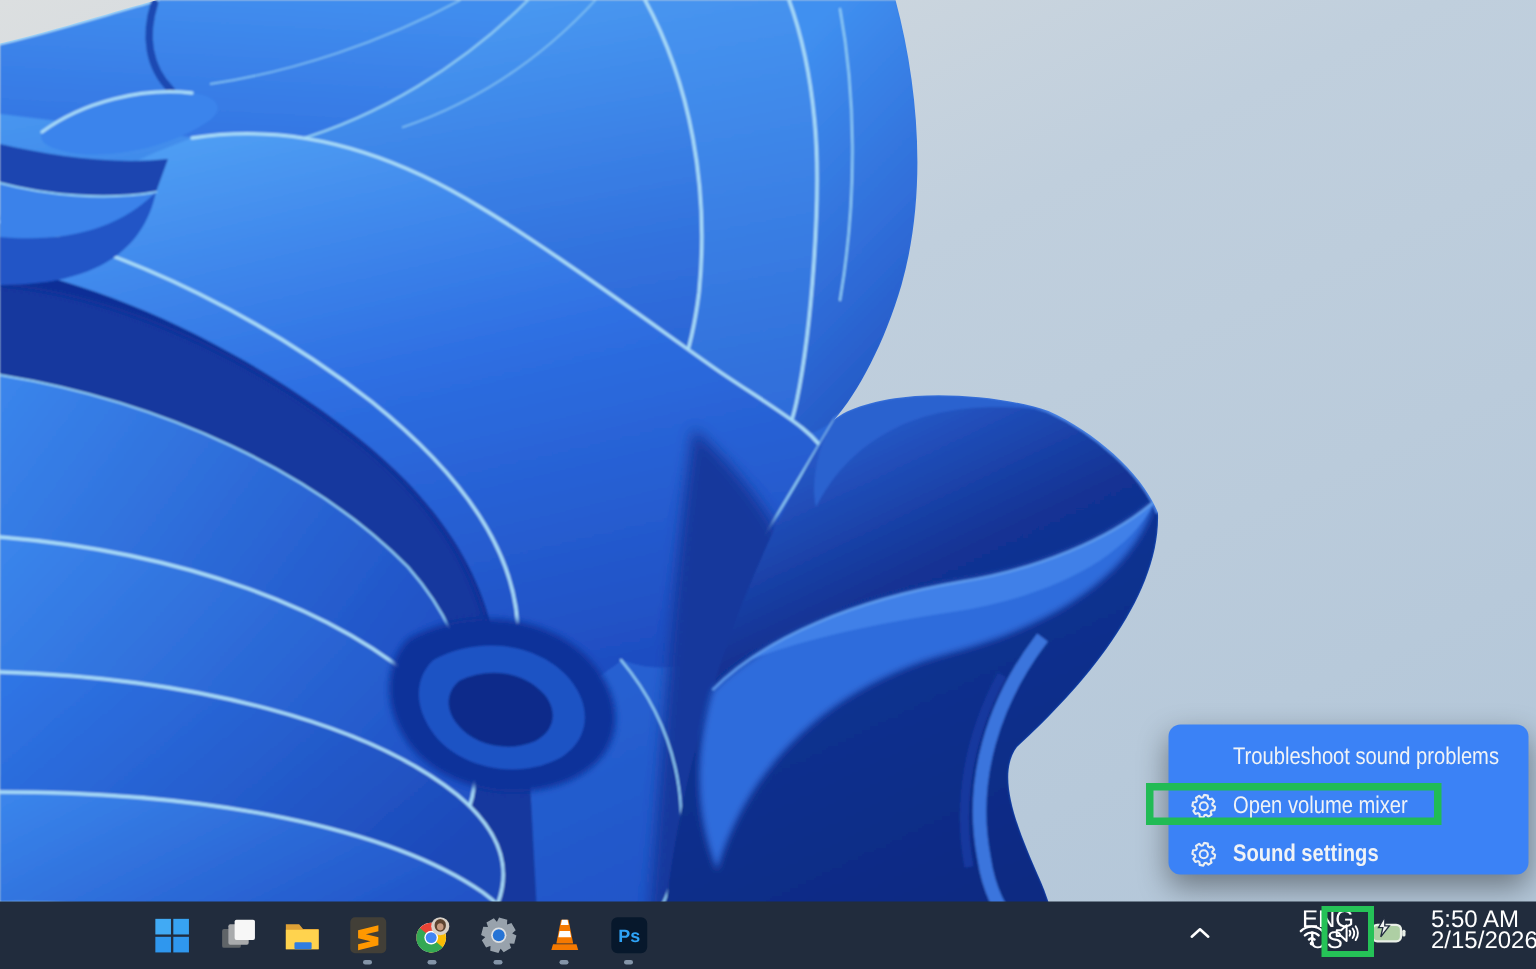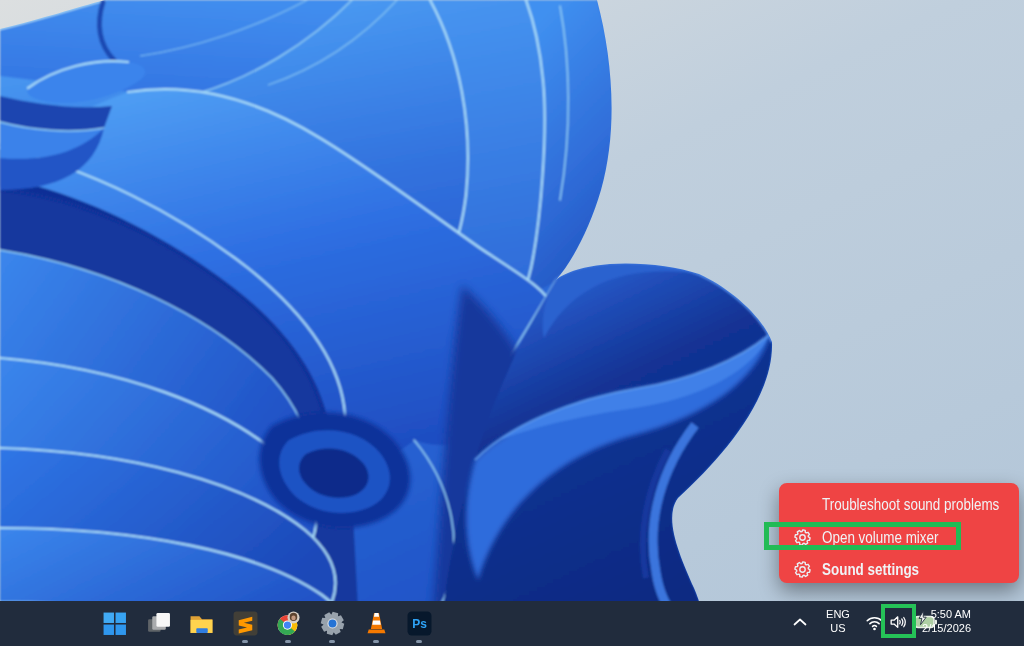--- a/index.html
+++ b/index.html
@@ -1,34 +1,34 @@
 <!DOCTYPE html>
 <html><head>
 <meta charset="utf-8">
 <style>
   html,body{margin:0;padding:0;width:1024px;height:646px;overflow:hidden;
     font-family:"Liberation Sans", sans-serif;}
   #stage{position:relative;width:1024px;height:646px;background:#c2d2e0;}
   #wall{position:absolute;left:0;top:0;}
   #menu{position:absolute;left:779px;top:483px;width:240px;height:100px;
-    background:#ef4444;border-radius:8px;
+    background:#3b82f6;border-radius:8px;
     box-shadow:0 8px 20px rgba(0,0,0,.4);color:#f0f3f6;font-size:16px;z-index:4;}
   .mi{position:absolute;left:0;width:100%;height:31px;display:flex;align-items:center;}
   .mi svg{position:absolute;left:15px;width:17px;height:17px;}
   .mi .txt{margin-left:43px;white-space:nowrap;display:inline-block;transform:scaleX(0.84);transform-origin:0 50%;}
   #greenMenu{position:absolute;left:764px;top:522px;width:187px;height:18px;
     border:5px solid #21bb55;z-index:5;}
   #greenTray{position:absolute;left:881px;top:604px;width:27px;height:26px;
     border:4px solid #25c257;z-index:15;}
   #taskbar{position:absolute;left:0;top:601px;width:1024px;height:45px;
     background:#212c3d;z-index:10;}
   .ticon{position:absolute;z-index:11;}
   .dash{position:absolute;top:640px;width:6px;height:3px;border-radius:1.5px;
     background:#8494a8;z-index:11;}
-  .trtext{position:absolute;z-index:12;font-size:11px;color:#fff;line-height:14px;}
+  .trtext{position:absolute;z-index:12;font-size:16px;color:#fff;line-height:14px;margin-left:46px;}
 </style>
 </head>
 <body>
 <div id="stage">
   <svg id="wall" width="1024" height="646" viewBox="0 0 1024 646">
 <defs>
  <linearGradient id="bg" x1="0" y1="0" x2="0.75" y2="1">
   <stop offset="0" stop-color="#dcdfe0"></stop>
   <stop offset="0.45" stop-color="#c0cfdd"></stop>
   <stop offset="1" stop-color="#b4c7d9"></stop>
@@ -256,15 +256,15 @@
 <path d="M2.5 8 h3.8 l4.7-4.3 v13.6 l-4.7-4.3 H2.5 Z" fill="none" stroke="#fff" stroke-width="1.7" stroke-linejoin="round"></path>
 <path d="M13.6 8.3 a4 4 0 0 1 0 4.4" fill="none" stroke="#fff" stroke-width="1.6" stroke-linecap="round"></path>
 <path d="M16.2 6.4 a7.2 7.2 0 0 1 0 8.2" fill="none" stroke="#fff" stroke-width="1.6" stroke-linecap="round"></path>
 <path d="M18.8 4.5 a10.8 10.8 0 0 1 0 12" fill="none" stroke="#fff" stroke-width="1.6" stroke-linecap="round"></path>
     </svg>
 <svg class="ticon" style="left:914px;top:610px;" width="24" height="24" viewBox="0 0 24 24">
 <rect x="1" y="6.5" width="19" height="11" rx="3.2" fill="#aecfa4" stroke="#e9efe7" stroke-width="1.5"></rect>
 <rect x="20.8" y="9.8" width="2.2" height="4.6" rx="1" fill="#e9efe7"></rect>
 <path d="M9.3 1 L5 8.4 h2.9 L6.5 14.6 L12.2 7.2 h-3 Z" fill="#f2f5f2" stroke="#222d3f" stroke-width="0.9"></path>
     </svg>
-<div class="trtext" style="left:908px;top:607px;width:63px;text-align:right;">5:50 AM<br>2/15/2026</div>
+<div class="trtext" style="left:908px;top:607px;width:63px;">5:50 AM<br>2/15/2026</div>
   <div id="greenTray"></div>
 </div>
 
 </body></html>

